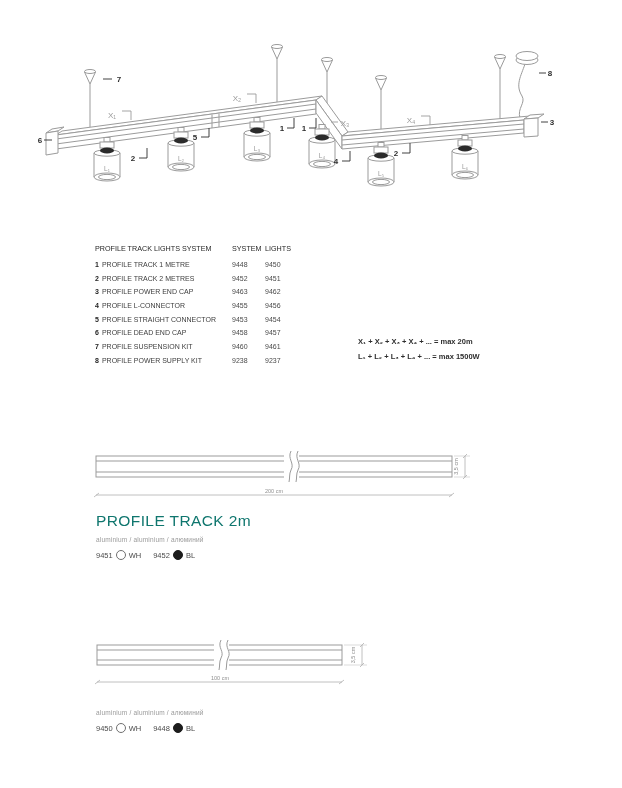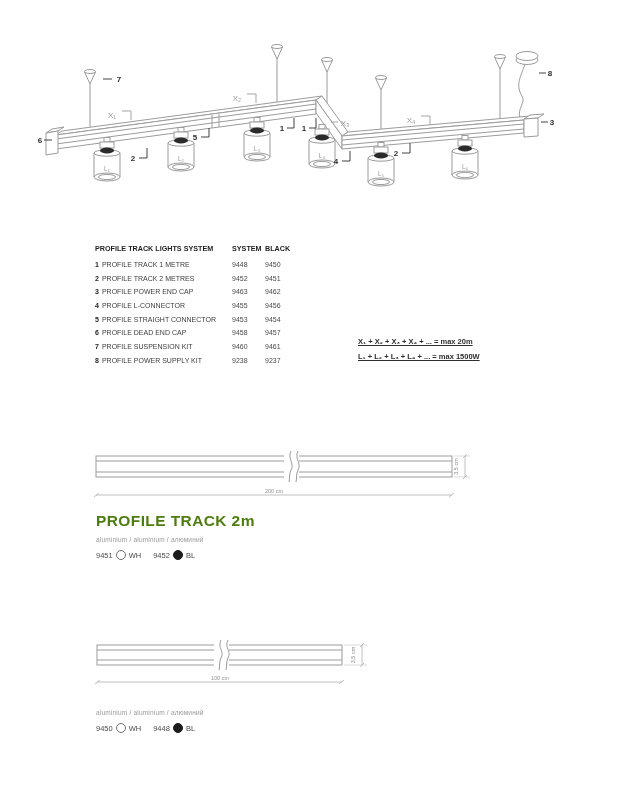--- a/index.html
+++ b/index.html
@@ -12,35 +12,35 @@
   .face{fill:#ffffff;stroke:#9b9b9b;stroke-width:1;}
   .callout-txt{font-size:8px;font-weight:bold;fill:#2e2e2e;text-anchor:middle;}
   .callout-ld{stroke:#2e2e2e;stroke-width:0.9;fill:none;}
   .seg-txt{font-size:8px;fill:#9b9b9b;text-anchor:middle;}
   .seg-ld{stroke:#9b9b9b;stroke-width:0.9;fill:none;}
   .light-txt{font-size:6.5px;fill:#9b9b9b;text-anchor:middle;}
   .darkring{fill:#2b2b2b;stroke:none;}
   
   .parts-table{position:absolute;left:95px;top:244px;width:210px;font-size:7px;}
   .t-head,.t-row{display:grid;grid-template-columns:137px 33px 33px;align-items:baseline;}
-  .t-head{font-weight:bold;font-size:7.2px;color:#1f1f1f;height:17px;}
+  .t-head{font-weight:normal;font-size:7.2px;color:#1f1f1f;height:17px;}
   .t-row{height:13.7px;color:#3d3d3d;}
   .t-row .num{font-weight:bold;color:#1f1f1f;margin-right:3px;}
   .t-row .code{color:#4a4a4a;}
   
-  .formulas{position:absolute;left:358px;top:334px;font-size:7.5px;font-weight:bold;color:#2e2e2e;line-height:15px;white-space:nowrap;text-decoration:underline;}
+  .formulas{position:absolute;left:358px;top:334px;font-size:7.5px;font-weight:bold;color:#2e2e2e;line-height:15px;white-space:nowrap;}
   
   #draw2m{position:absolute;left:90px;top:448px;}
   #draw1m{position:absolute;left:90px;top:637px;}
   .dim-ln{stroke:#b0b0b0;stroke-width:0.8;fill:none;}
   .ext-ln{stroke:#c4c4c4;stroke-width:0.6;fill:none;}
   .dim-txt{font-size:5.5px;fill:#8f8f8f;text-anchor:middle;}
   
   .product{position:absolute;left:96px;}
-  .product .p-title{font-size:15.5px;font-weight:700;color:#4d7c0f;letter-spacing:.4px;white-space:nowrap;}
+  .product .p-title{font-size:15.5px;font-weight:400;color:#0f766e;letter-spacing:.4px;white-space:nowrap;}
   .product .p-mats{margin-top:6px;font-size:6.5px;color:#9a9a9a;letter-spacing:.2px;}
   .product .p-variants{margin-top:7px;display:flex;align-items:center;font-size:7.5px;color:#4a4a4a;}
   .swatch{display:inline-block;width:8px;height:8px;border-radius:50%;margin:0 3px;}
   .swatch.outline{border:1px solid #707070;background:#ffffff;}
   .swatch.filled{border:1px solid #1c1c1c;background:#1c1c1c;}
   .v-gap{display:inline-block;width:12px;}
   #prod2m{top:512px;}
   #prod1m{top:703px;}
 </style>
 </head>
@@ -248,21 +248,21 @@
     <g>
       <text class="callout-txt" x="550" y="76">8</text>
       <line class="callout-ld" x1="539" y1="73" x2="546" y2="73"></line>
     </g>
   </svg>
 
   <div class="parts-table">
     <div class="t-head">
       <span>PROFILE TRACK LIGHTS SYSTEM</span>
       <span>SYSTEM</span>
-      <span>BLACK</span>
+      <span>LIGHTS</span>
     </div>
     <div class="t-row">
       <span><span class="num">1</span><span>PROFILE TRACK 1 METRE</span></span>
       <span class="code">9448</span>
       <span class="code">9450</span>
     </div>
     <div class="t-row">
       <span><span class="num">2</span><span>PROFILE TRACK 2 METRES</span></span>
       <span class="code">9452</span>
       <span class="code">9451</span>

